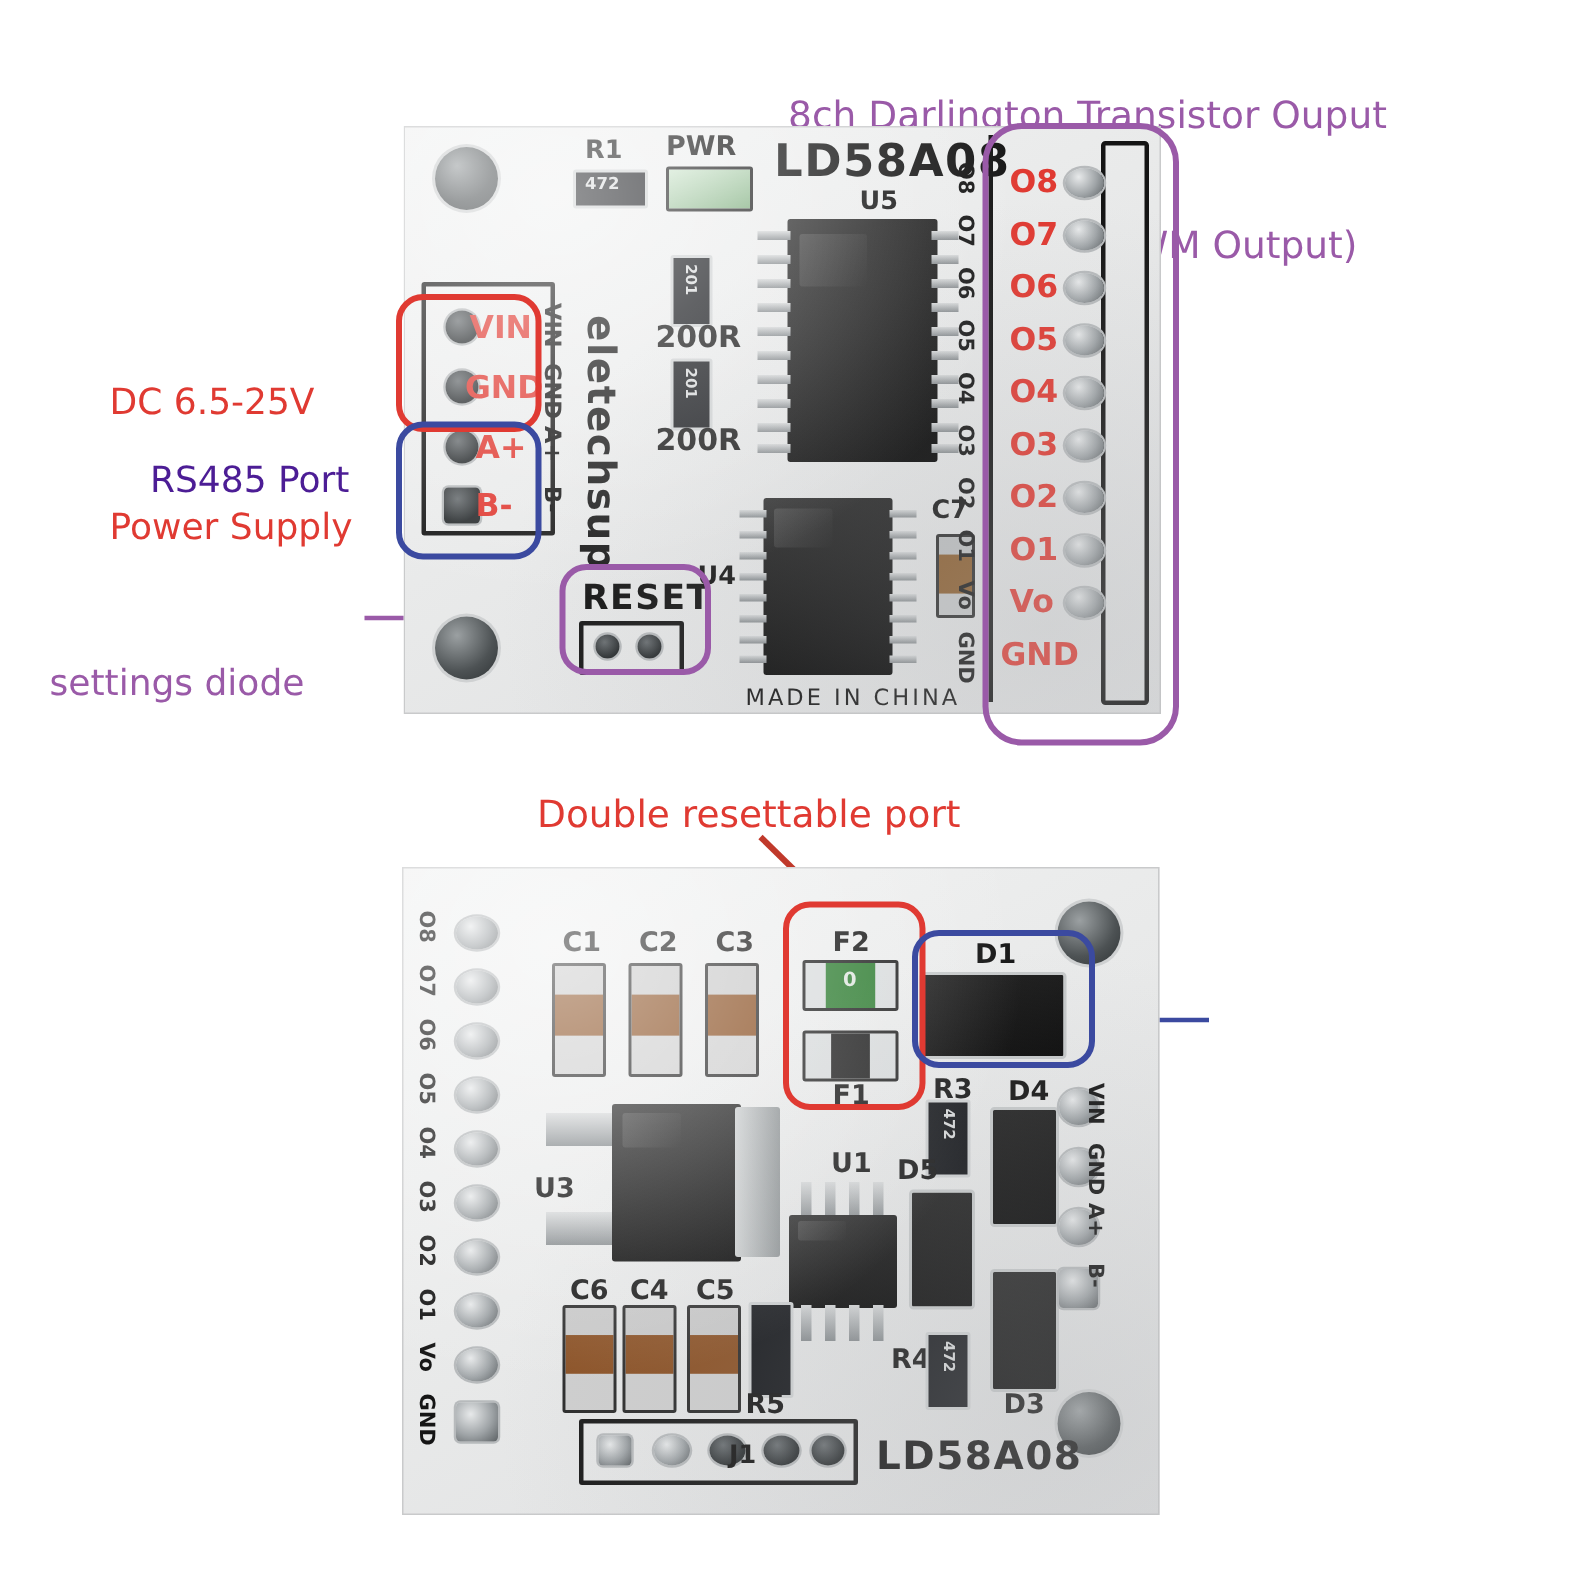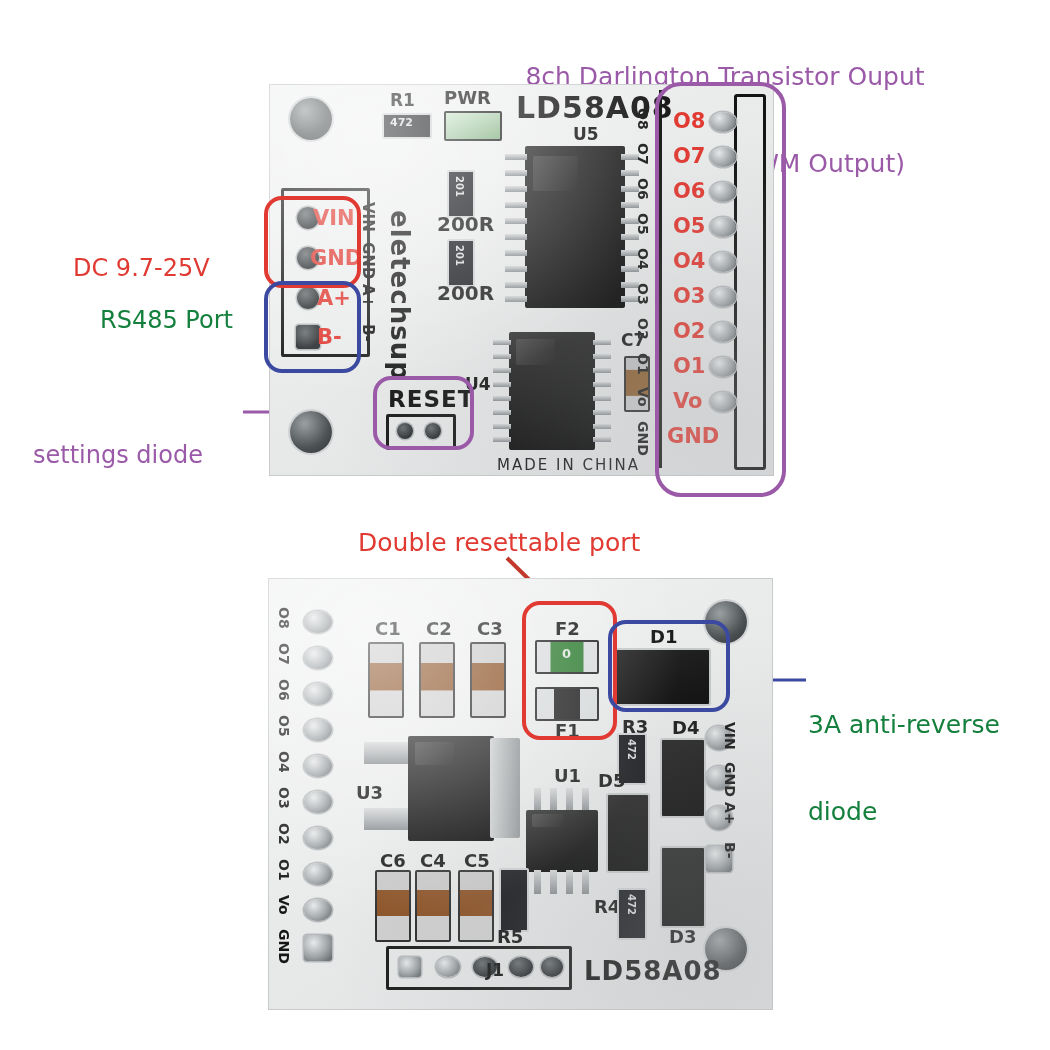--- a/index.html
+++ b/index.html
@@ -9,21 +9,21 @@
     font-family:"DejaVu Sans", sans-serif;
     position:relative;
     overflow:hidden;
   }
   .stage{position:absolute;left:0;top:0;width:1050px;height:806px;}
 
   
   .ann{position:absolute;white-space:pre;line-height:1.16;}
   .ann.purple{color:#9a5aa8;}
   .ann.red{color:#e03a32;}
-  .ann.blue{color:#15803d;}
+  .ann.blue{color:#4c1d95;}
 
   .title-ann{font-size:25px;text-align:center;}
   .side-ann{font-size:24px;}
 
   
   .board{
     position:absolute;
     background:linear-gradient(150deg,#f2f3f3 0%,#e9eaea 45%,#dedfe0 100%);
     box-shadow:0 0 0 1px #c9cacb inset;
   }
@@ -98,35 +98,32 @@
 
     <line x1="722" y1="680" x2="806" y2="680" stroke="#3b4aa0" stroke-width="3"></line>
   </svg>
 
   <div class="ann purple title-ann" style="left:495px;top:4px;width:460px;">
     <div>8ch Darlington Transistor Ouput</div>
     <div>(Digital Output/PWM Output)</div>
   </div>
 
   <div class="ann red side-ann" style="left:73px;top:199px;">
-    <div>DC 9.7-25V</div>
+    <div>DC 6.5-25V</div>
+    <div>Power Supply</div>
   </div>
 
   <div class="ann blue side-ann" style="left:100px;top:307px;">RS485 Port</div>
 
   <div class="ann purple side-ann" style="left:33px;top:386px;">
     <div>settings diode</div>
   </div>
 
   <div class="ann red" style="left:358px;top:528px;font-size:25px;">Double resettable port</div>
 
-  <div class="ann blue" style="left:808px;top:652px;font-size:25px;">
-    <div>3A anti-reverse</div>
-    <div>diode</div>
-  </div>
 
   <div class="board" style="left:269px;top:84px;width:505px;height:392px;">
 
     <div class="hole" style="left:21px;top:14px;width:42px;height:42px;"></div>
     <div class="hole" style="left:21px;top:327px;width:42px;height:42px;"></div>
 
     <div class="smd res" style="left:113px;top:29px;width:46px;height:22px;"></div>
     <div class="silk" style="left:121px;top:32px;font-size:11px;color:#d8dadb;">472</div>
     <div class="silk" style="left:121px;top:6px;font-size:17px;">R1</div>
 

